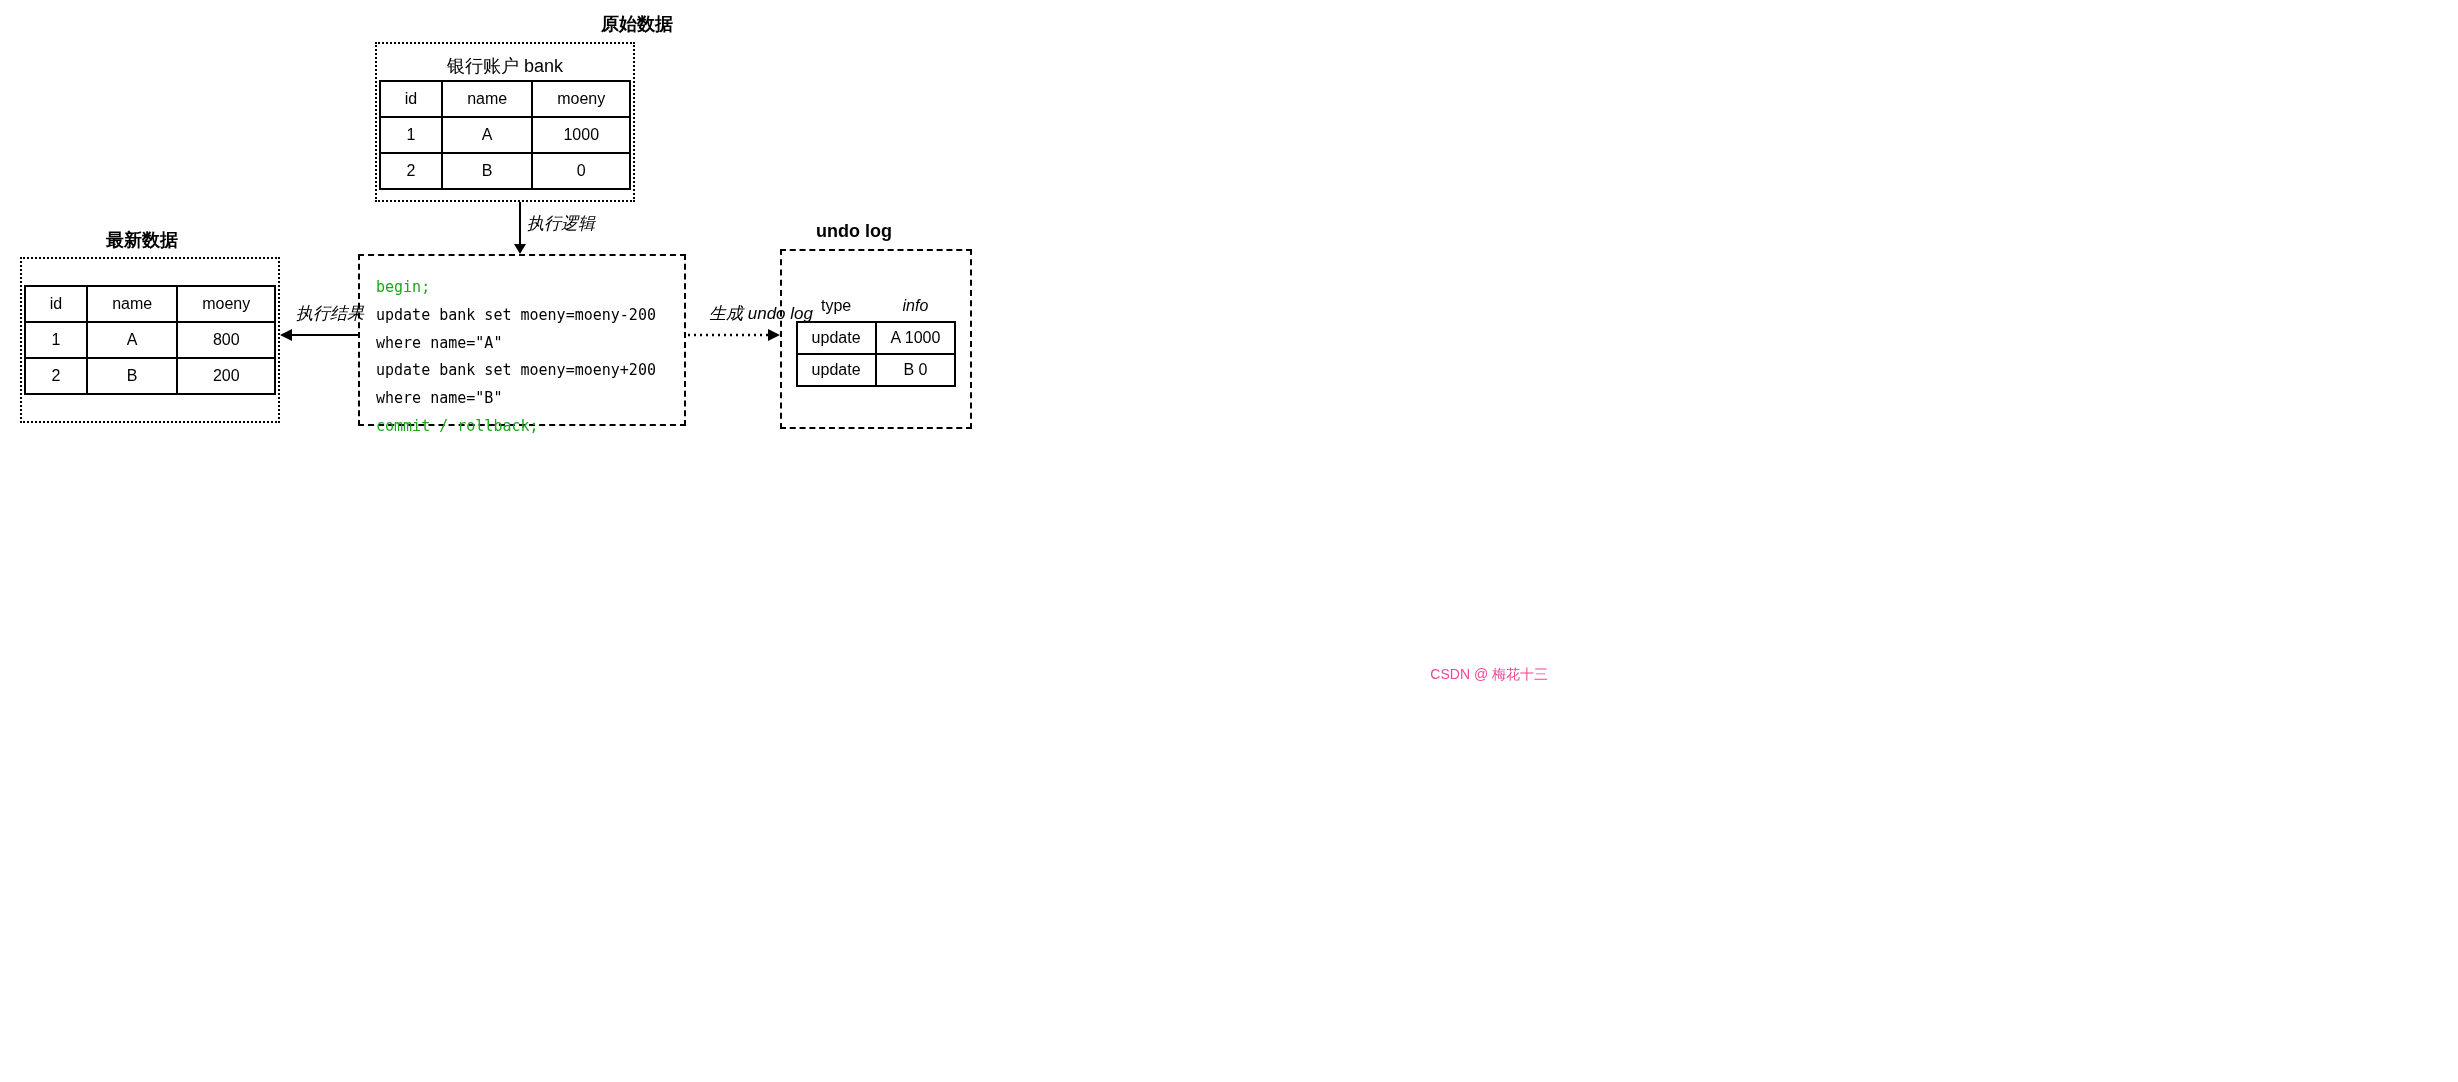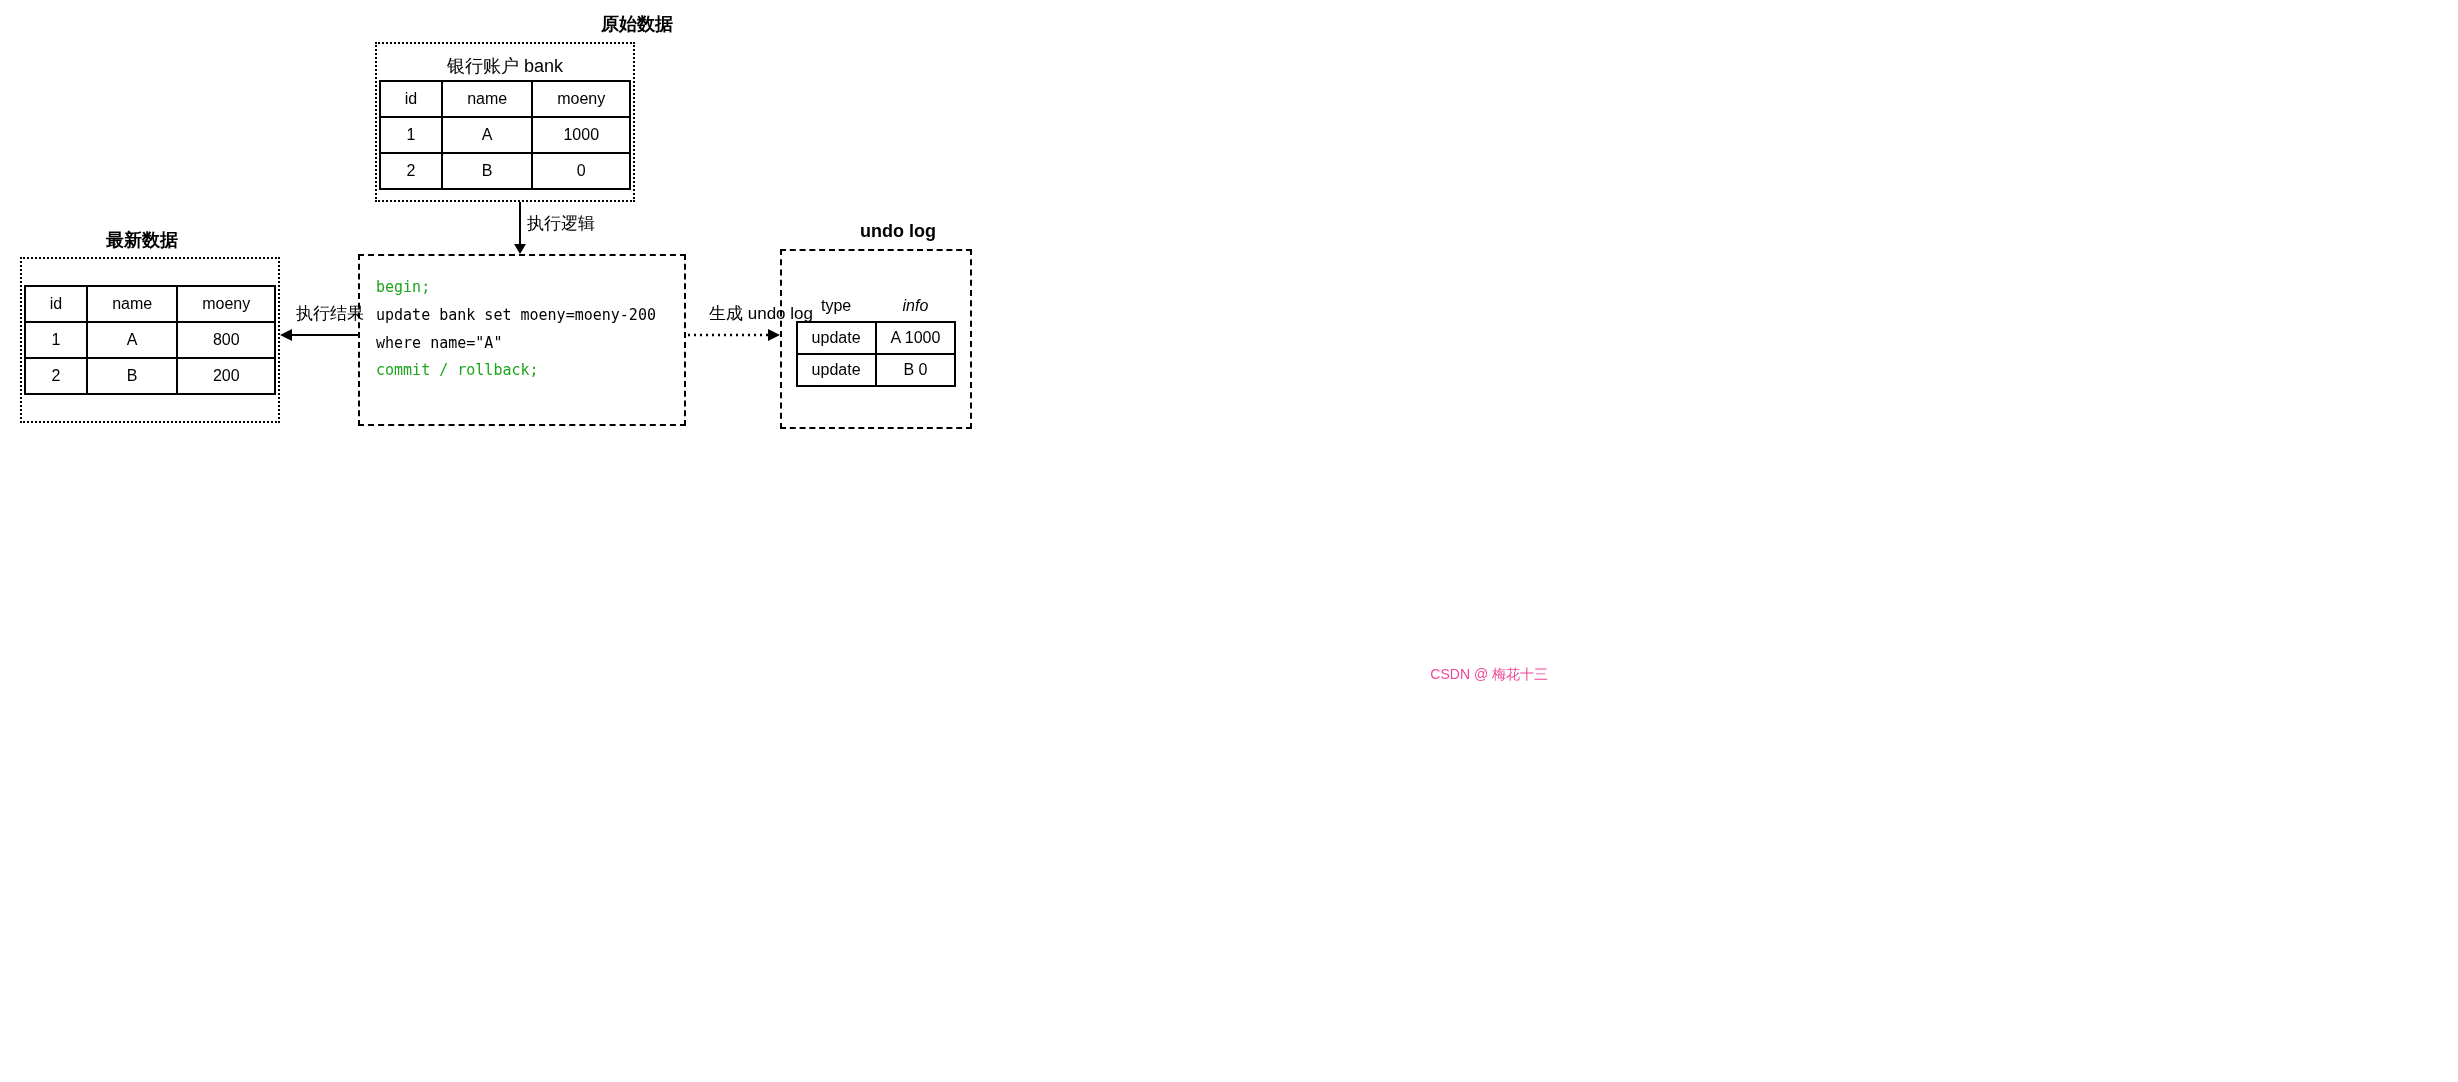--- a/index.html
+++ b/index.html
@@ -8,32 +8,32 @@
   .dotted-box{border:2px dotted #000;}
   .dashed-box{border:2px dashed #000;}
   .title{position:absolute;font-size:18px;font-weight:bold;}
   .tbl-title{text-align:center;font-size:18px;margin-bottom:2px;}
   .tbl-wrap{display:flex;flex-direction:column;align-items:center;justify-content:center;height:100%;}
   table{border-collapse:collapse;margin:0 auto;}
   th,td{border:2px solid #000;padding:8px 24px;text-align:center;font-size:16px;}
   th{font-weight:normal;text-align:center;}
   .code-area{padding:28px 20px;font-size:17px;font-family:Consolas,Menlo,monospace;line-height:2.2;color:#000;}
   .code-green{color:#1da51d;}
-  .arrow-label{position:absolute;font-size:17px;}
+  .arrow-label{position:absolute;font-size:17px;font-style:italic;}
   .watermark{position:absolute;right:12px;bottom:6px;color:#ec4899;font-size:14px;}
   svg{position:absolute;overflow:visible;}
 </style>
 </head>
 <body>
 
 <div class="canvas">
 
   <div class="title" style="left:601px;top:12px;text-align:right;">原始数据</div>
   <div class="title" style="left:106px;top:228px;">最新数据</div>
-  <div class="title" style="left:860px;top:221px;">undo log</div>
+  <div class="title" style="left:816px;top:221px;">undo log</div>
 
   <div class="box dotted-box" style="left:375px;top:42px;width:260px;height:160px;">
     <div class="tbl-wrap">
       <div class="tbl-title">银行账户 bank</div>
       <table>
         <tbody>
             <tr>
           <th>id</th>
           <th>name</th>
           <th>moeny</th>
@@ -50,20 +50,21 @@
         </tr>
       </tbody>
         </table>
     </div>
   </div>
 
   <div class="box dashed-box" style="left:358px;top:254px;width:328px;height:172px;">
     <div class="code-area" style="padding:18px 16px;line-height:1.85;font-size:15px;">
       <div class="code-green">begin;</div>
       <div>update bank set moeny=moeny-200 where name="A"</div>
+      <div>update bank set moeny=moeny+200 where name="B"</div>
       <div class="code-green">commit / rollback;</div>
     </div>
   </div>
 
   <div class="box dotted-box" style="left:20px;top:257px;width:260px;height:166px;">
     <div class="tbl-wrap">
       <table>
         <tbody>
             <tr>
           <th>id</th>

